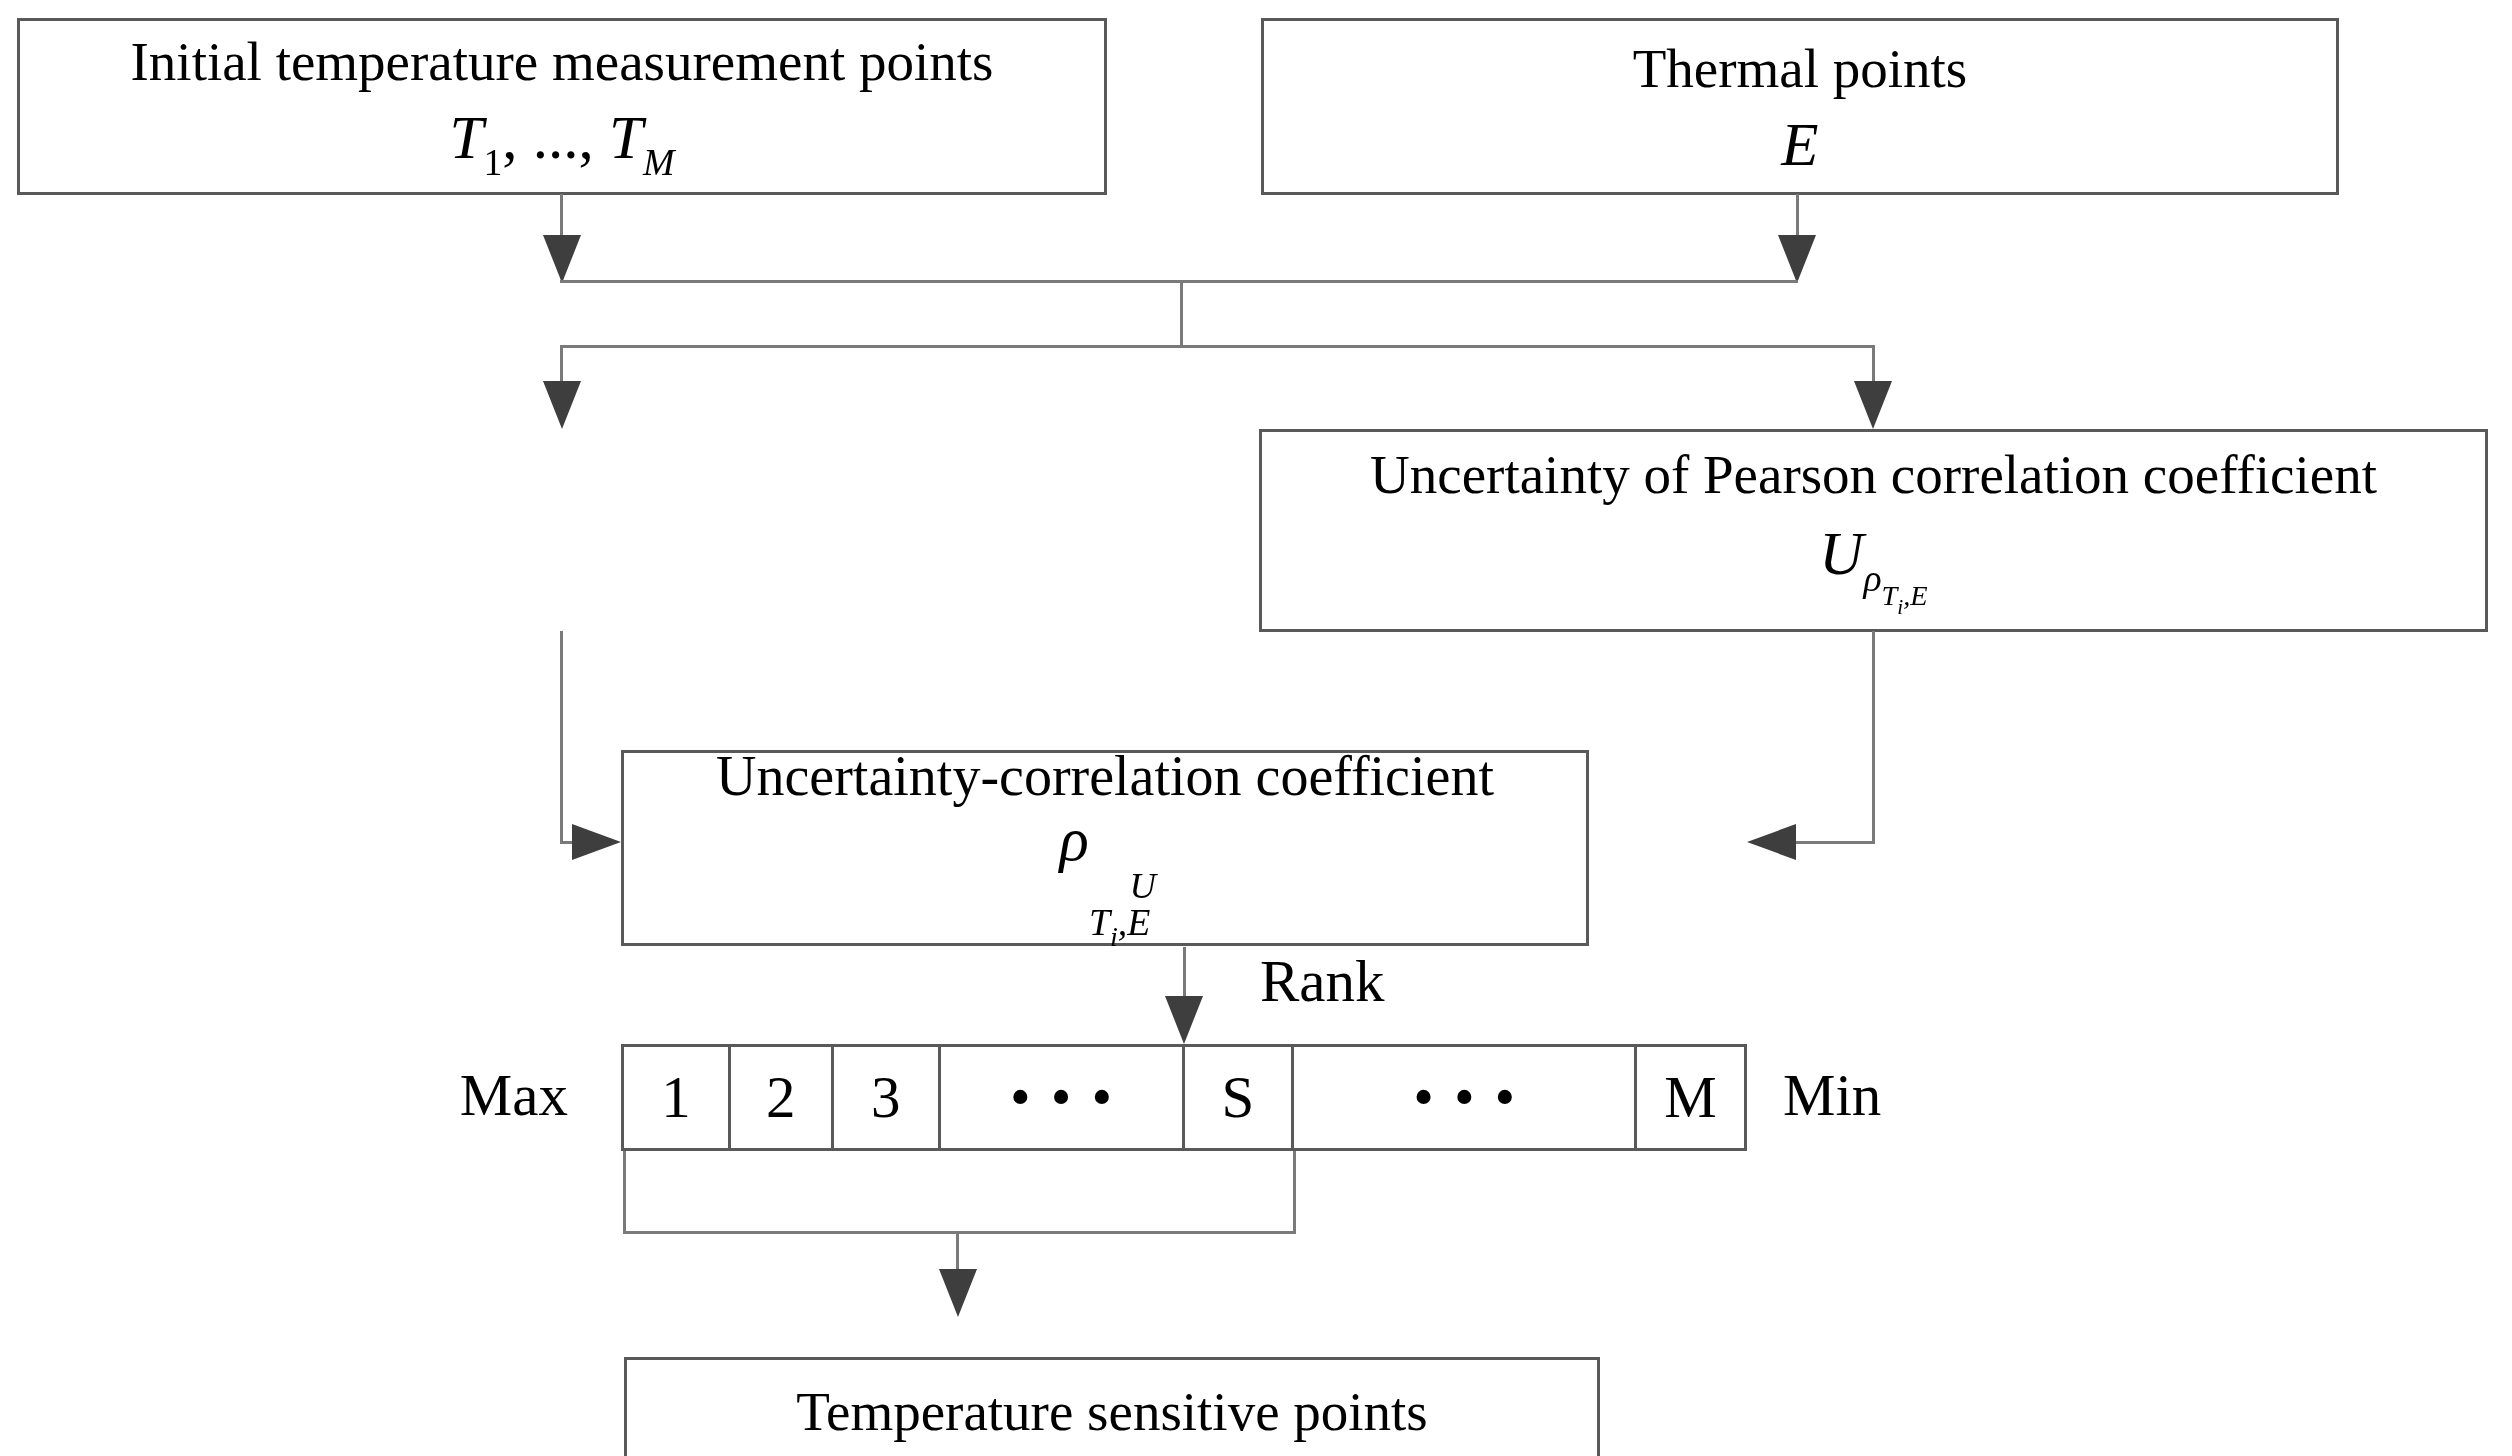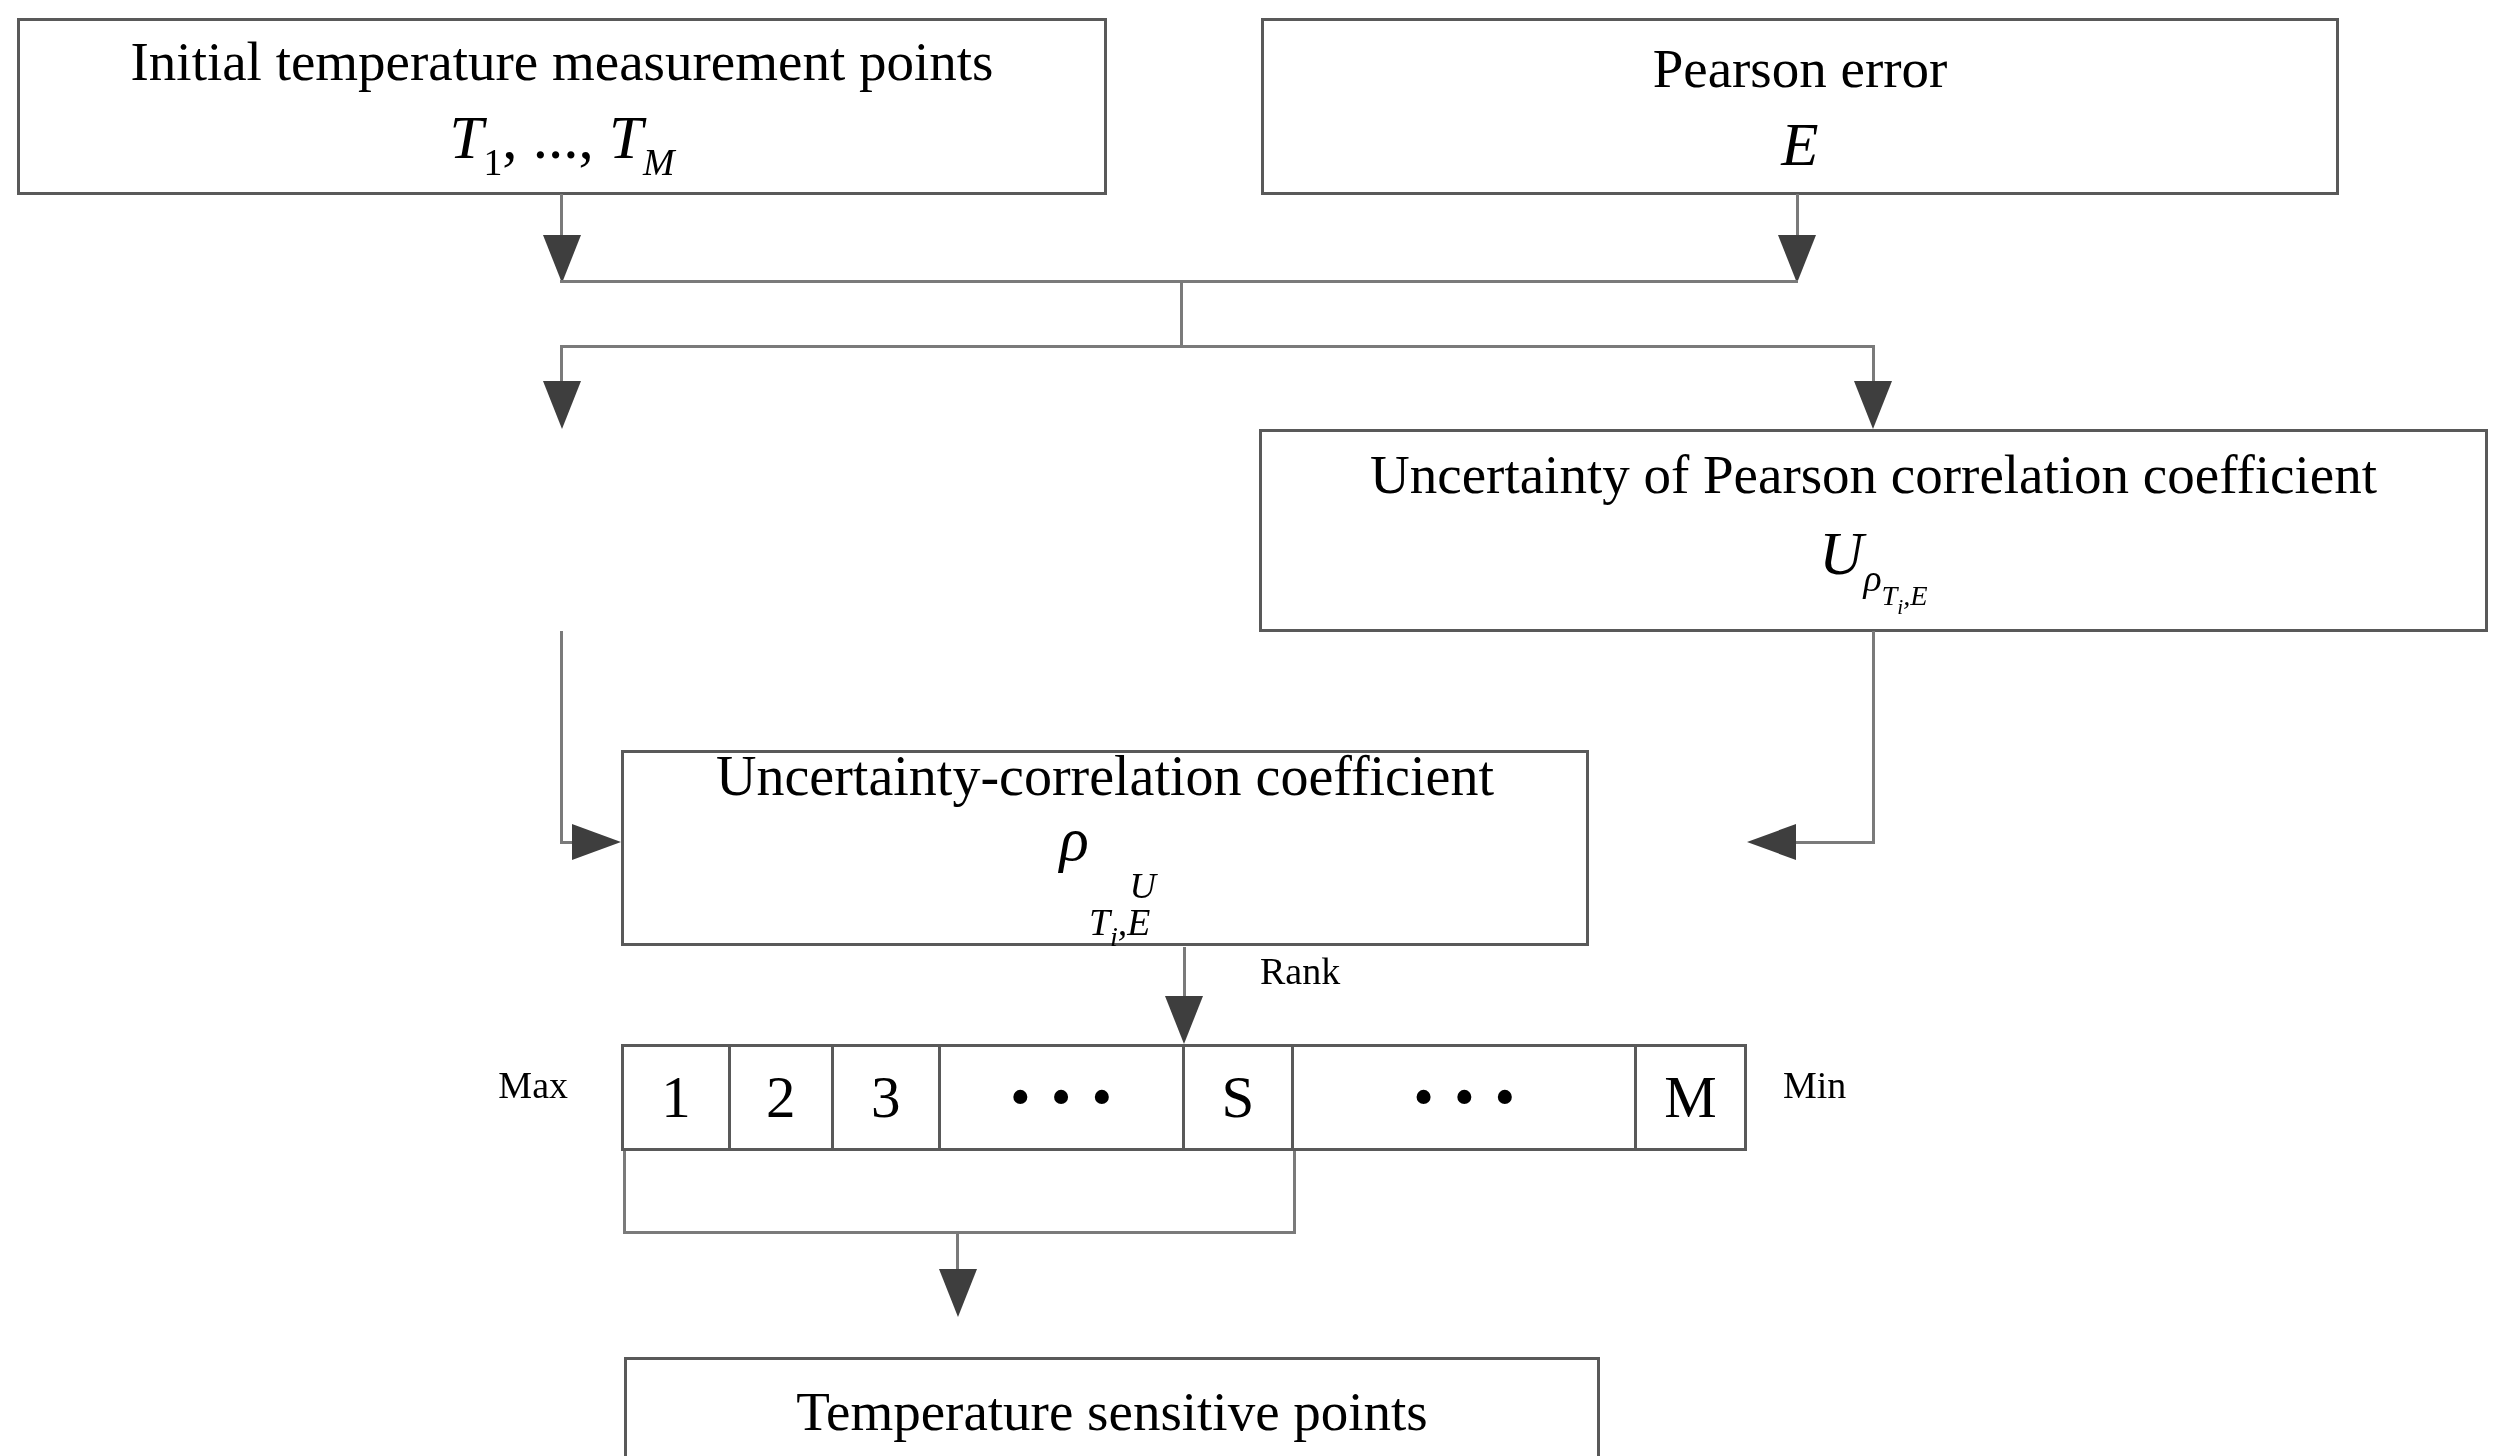--- a/index.html
+++ b/index.html
@@ -83,36 +83,36 @@
   .cell:nth-child(1){width:107px;}
   .cell:nth-child(2){width:103px;}
   .cell:nth-child(3){width:107px;}
   .cell:nth-child(4){width:244px;}
   .cell:nth-child(5){width:110px;}
   .cell:nth-child(6){width:343px;}
   .cell:nth-child(7){width:107px;}
   .cell.dots{letter-spacing:0.34em;text-indent:0.34em;}
   .side-label{
     position:absolute;
-    font-size:38px;line-height:1;
+    font-size:59px;line-height:1;
     white-space:nowrap;
   }
 </style>
 </head>
 <body>
 
 <div class="stage">
 
   <div class="box" style="left:17px;top:17.5px;width:1090px;height:177px;row-gap:13.7px;font-family:Liberation Serif, serif;">
     <div class="title">Initial temperature measurement points</div>
     <div class="formula"><i>T</i><span class="subA">1</span><span>, ..., </span><i>T</i><i class="subA">M</i></div>
   </div>
 
   <div class="box" style="left:1261px;top:17.5px;width:1078px;height:177px;row-gap:13.7px;">
-    <div class="title">Pearson error</div>
+    <div class="title">Thermal points</div>
     <div class="formula"><i>E</i></div>
   </div>
 
   <div class="line" style="left:560px;top:194px;width:3px;height:44px;"></div>
   <div class="arrow-down" style="left:543px;top:235px;"></div>
   <div class="line" style="left:1796px;top:194px;width:3px;height:44px;"></div>
   <div class="arrow-down" style="left:1778px;top:235px;"></div>
 
   <div class="line" style="left:560px;top:280px;width:1238px;height:3px;"></div>
   <div class="line" style="left:1180px;top:280px;width:3px;height:68px;"></div>

